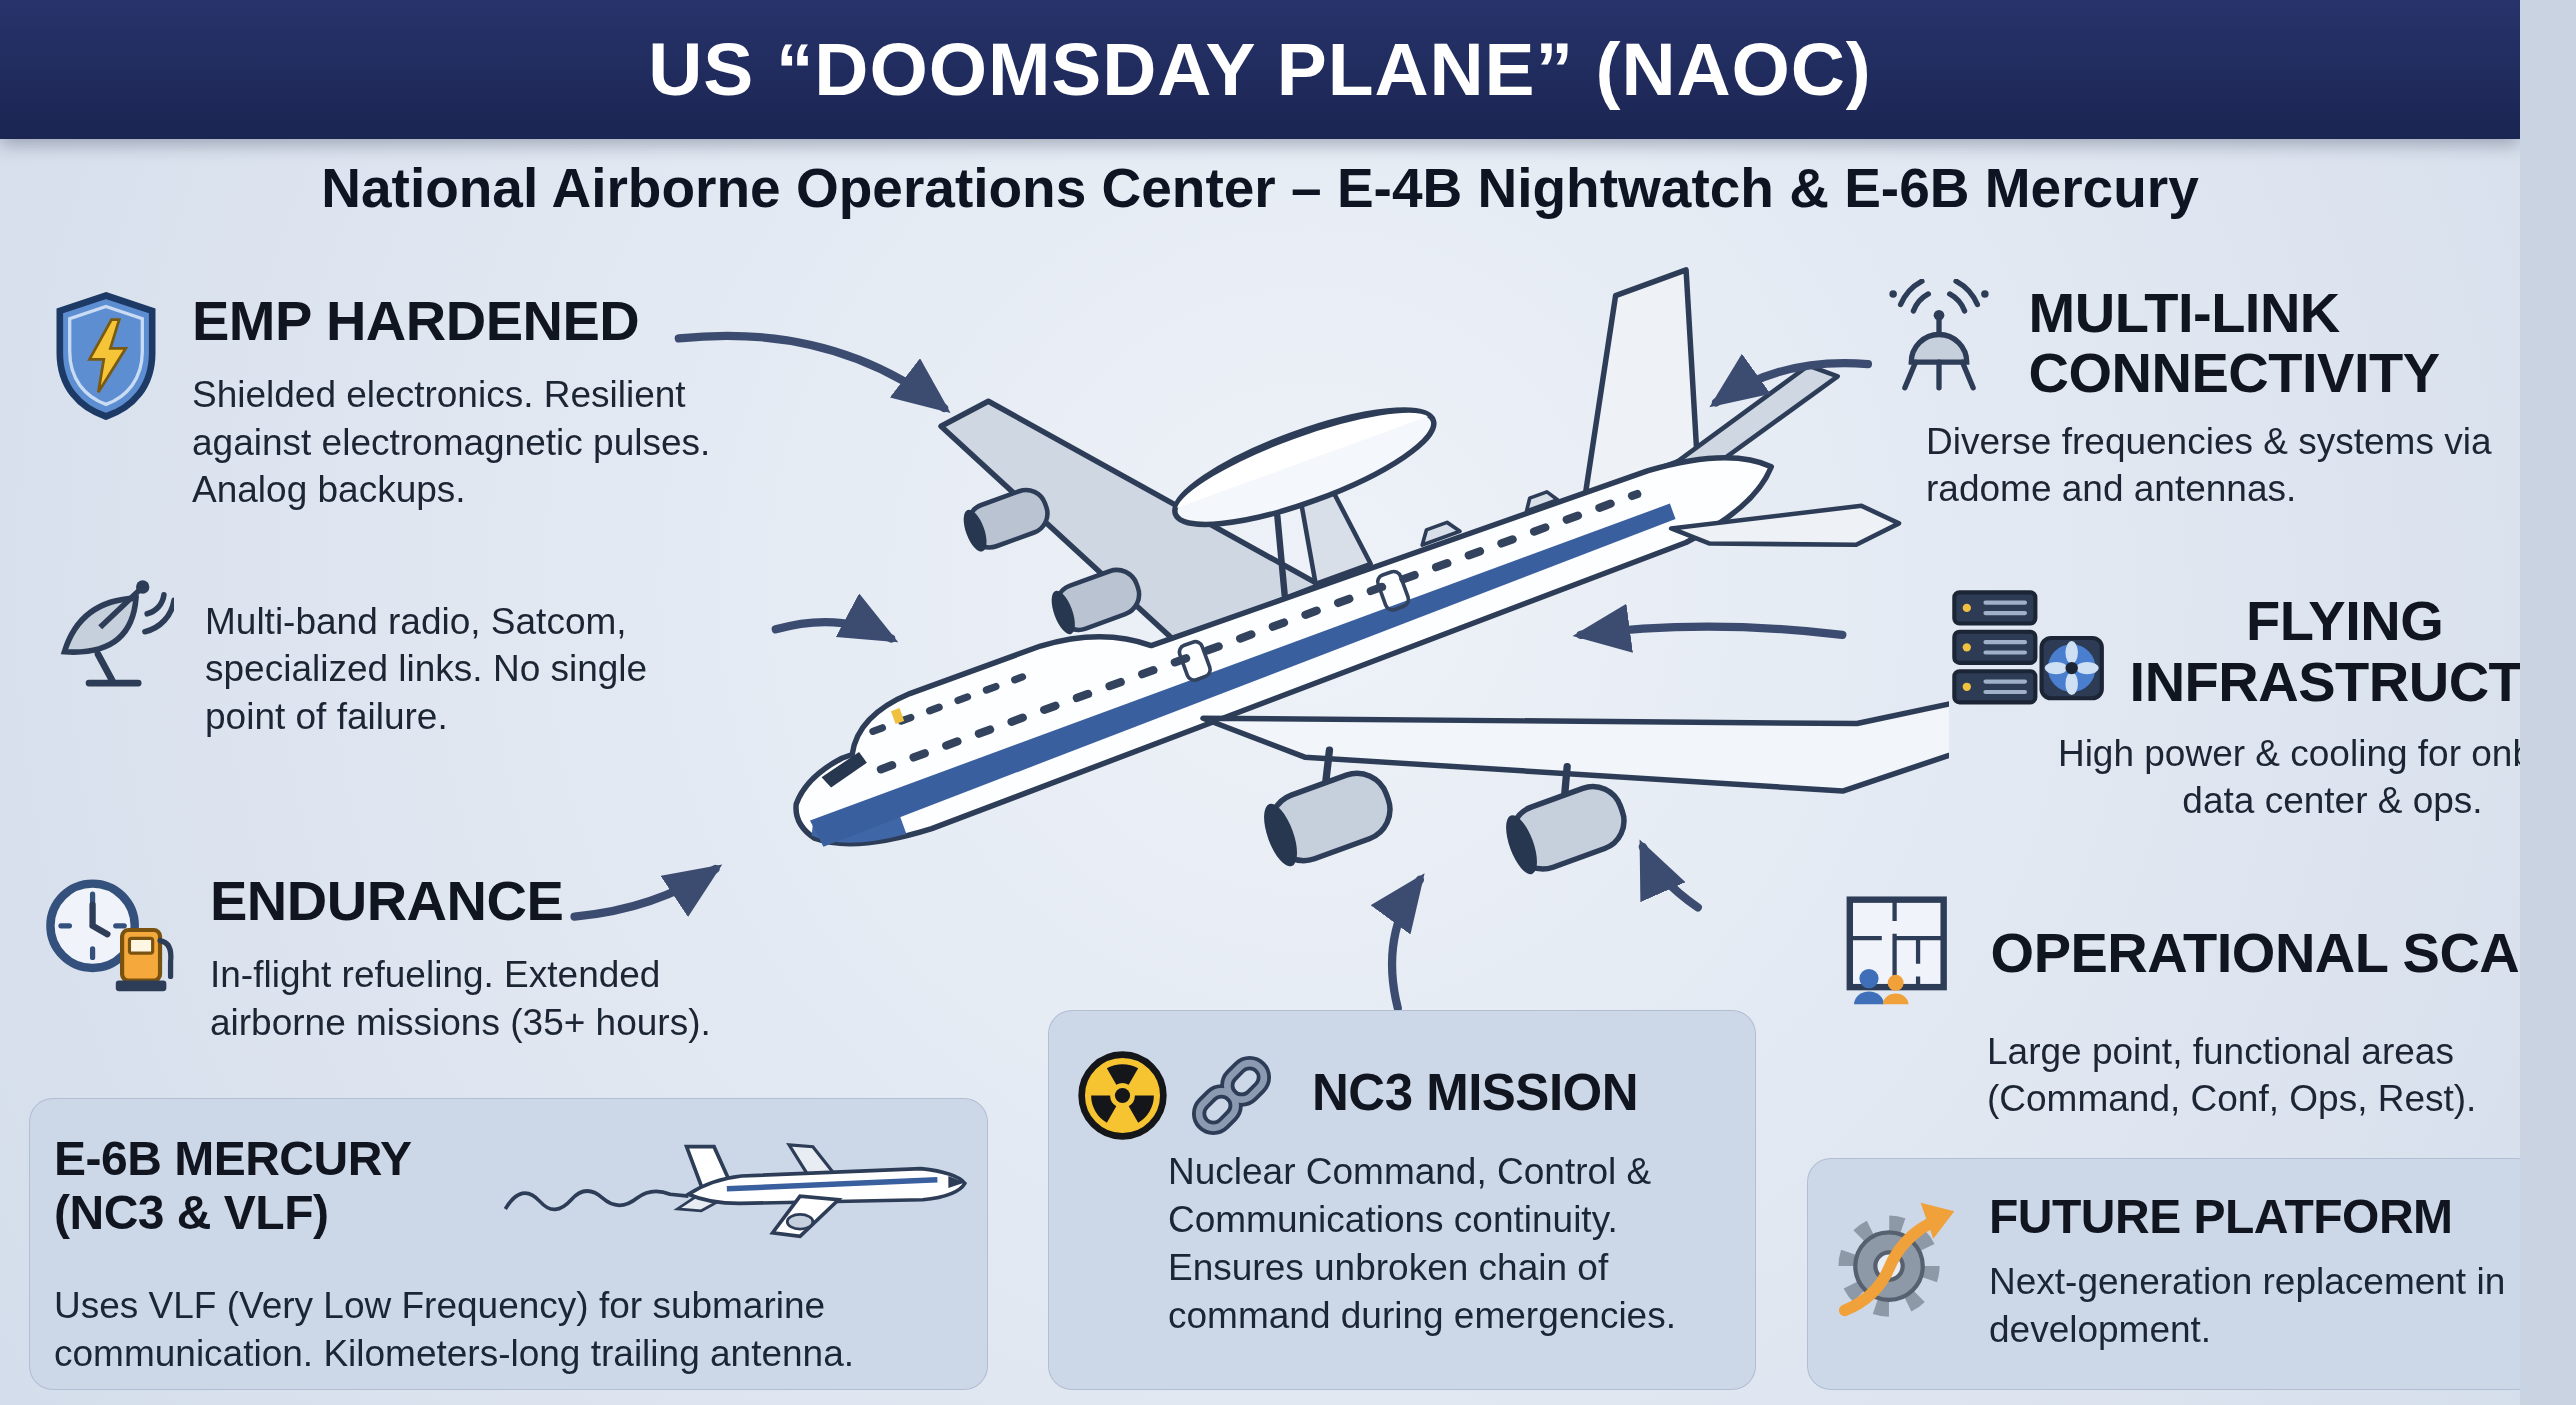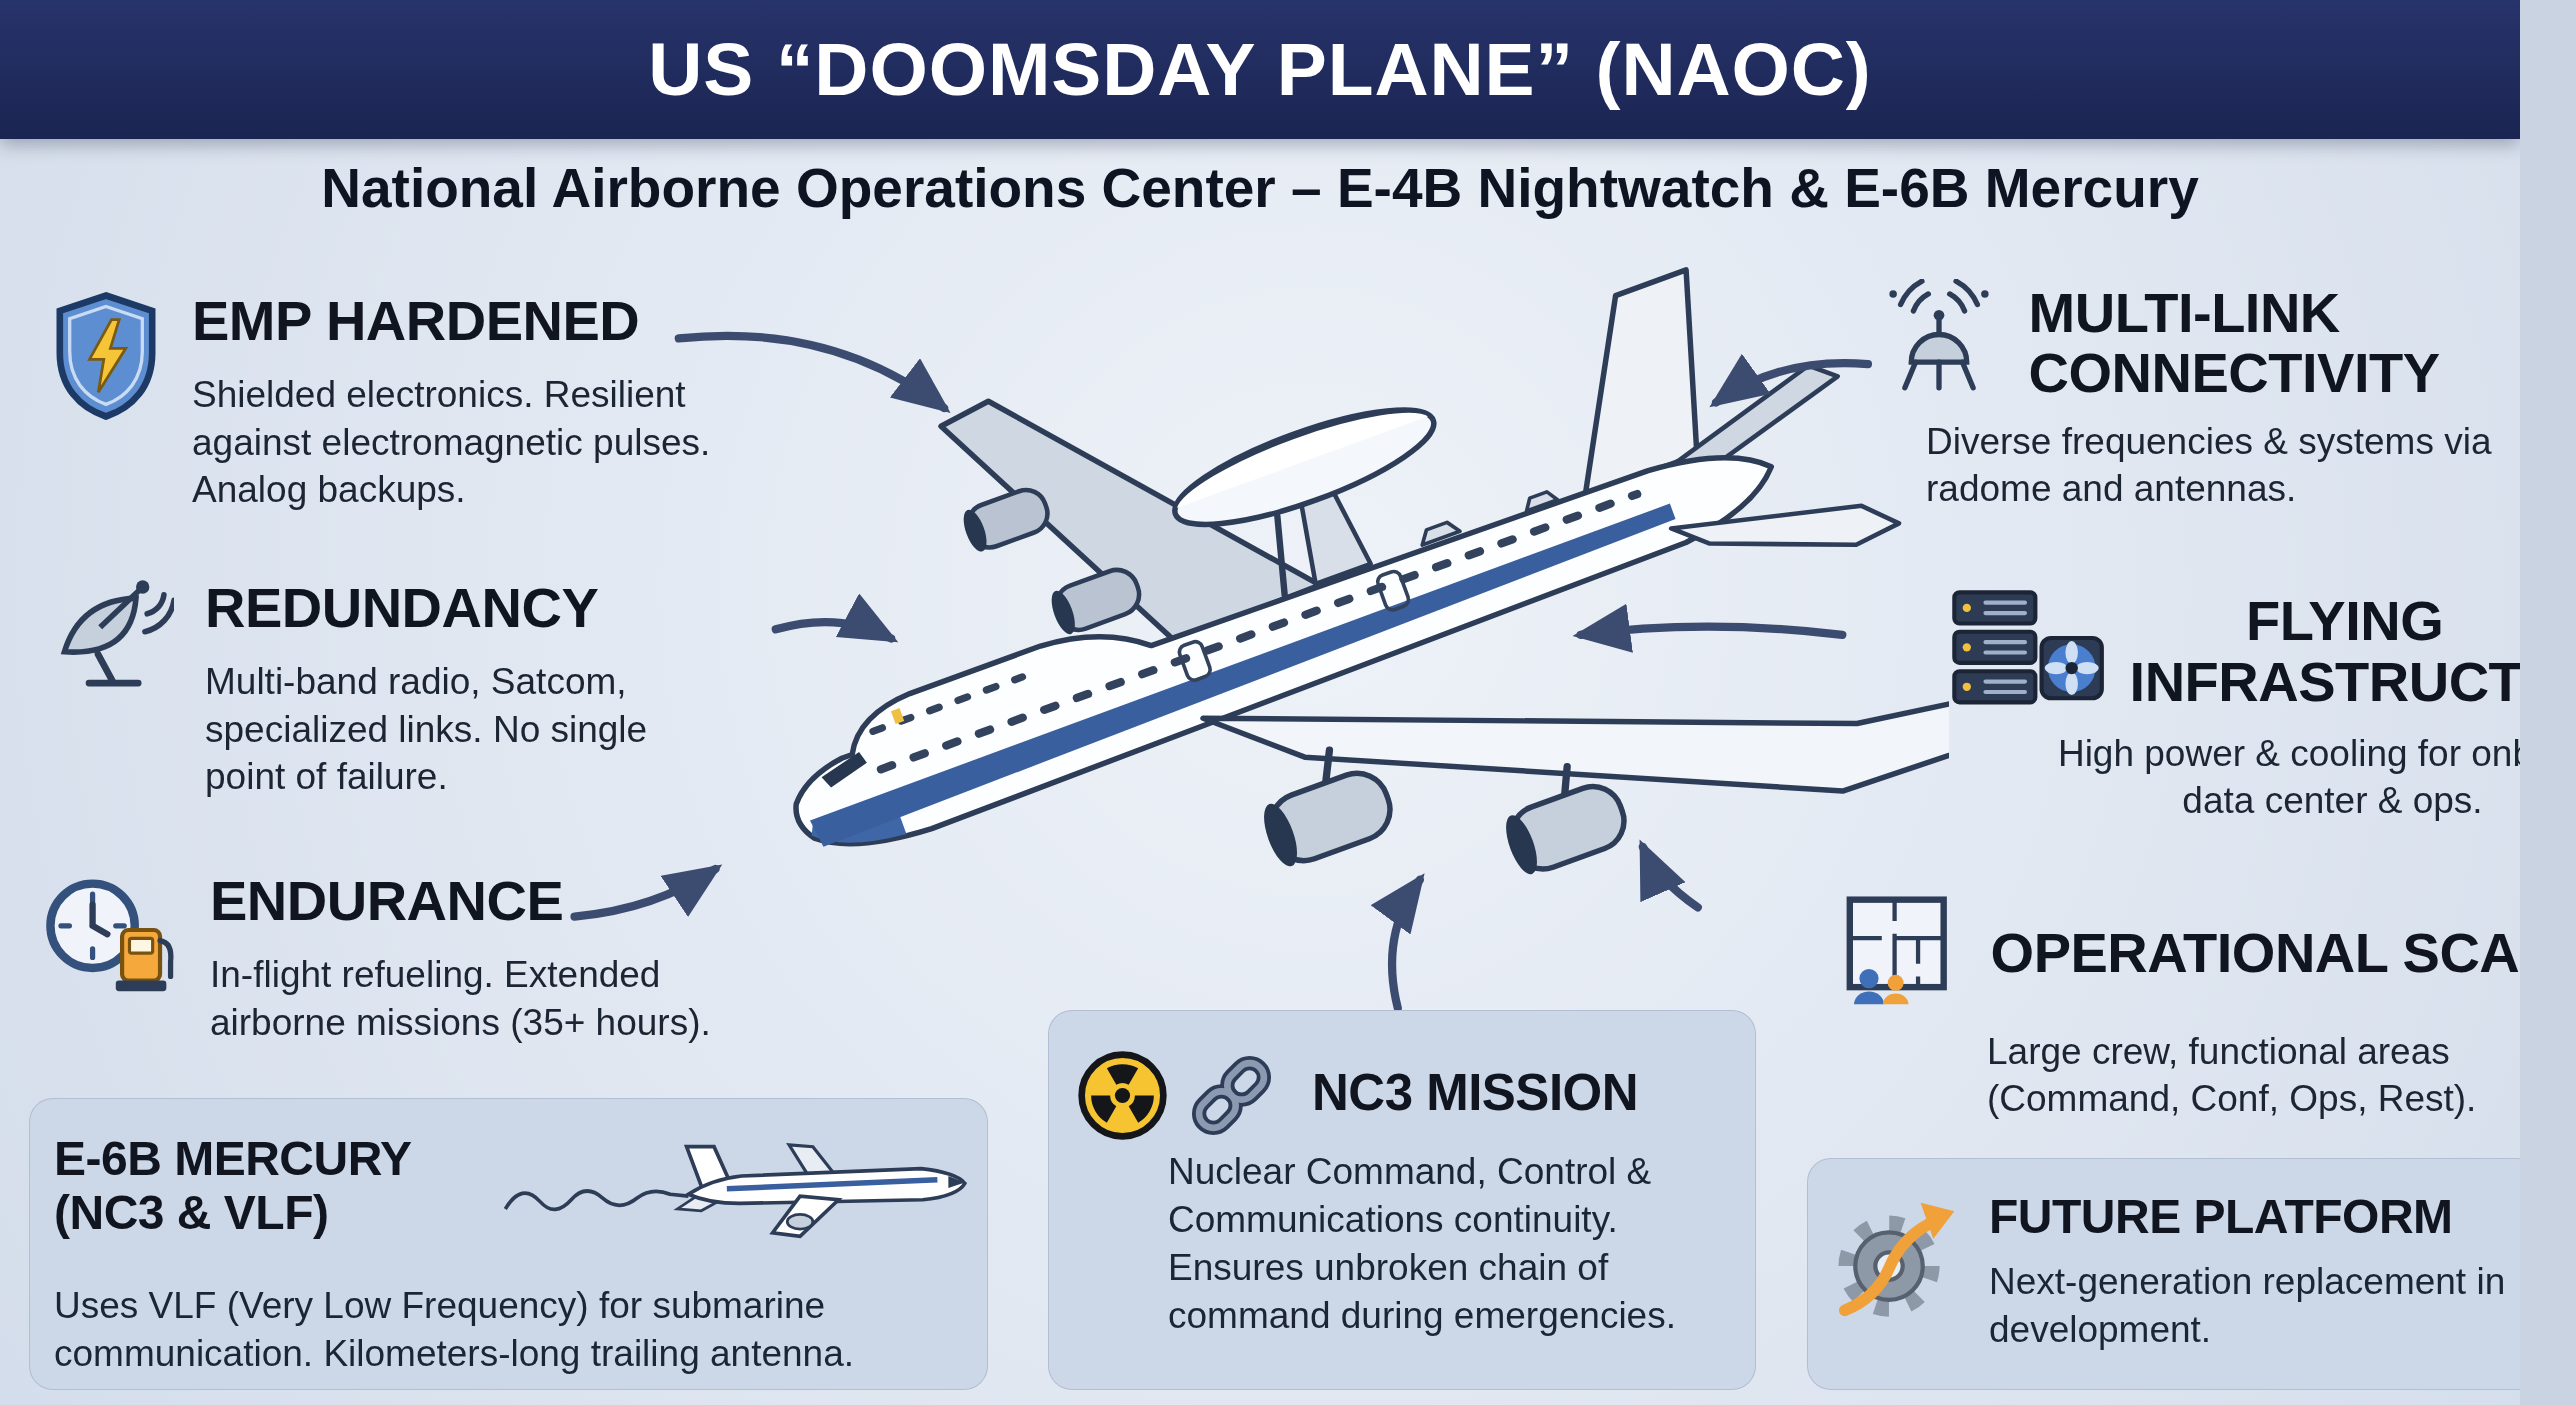--- a/index.html
+++ b/index.html
@@ -130,21 +130,20 @@
     <div class="f-icon">
       <svg width="123" height="123" viewBox="0 0 110 110">
         <path d="M12 66 Q26 20 76 18 Q72 70 12 66 Z" fill="#c6d0dd" stroke="#2e3d57" stroke-width="5"></path>
         <line x1="44" y1="44" x2="82" y2="8" stroke="#2e3d57" stroke-width="5"></line>
         <circle cx="82" cy="8" r="6" fill="#2e3d57"></circle>
         <path d="M42 68 L56 94 M34 94 h44" fill="none" stroke="#2e3d57" stroke-width="6" stroke-linecap="round"></path>
         <path d="M86 32 a20 20 0 0 0 15 -17 M84 48 a34 34 0 0 0 26 -28" fill="none" stroke="#2e3d57" stroke-width="5" stroke-linecap="round"></path>
       </svg>
     </div>
     <div class="f-text" style="width:521px;">
-      <div class="f-head">REDUNDANCY</div>
       <div class="f-body">Multi-band radio, Satcom, specialized links. No single point of failure.</div>
     </div>
   </div>
 
   <div class="feature" style="left:42px;top:871px;">
     <div class="f-icon">
       <svg width="137" height="137" viewBox="0 0 130 130">
         <circle cx="48" cy="52" r="40" fill="#f0f4fa" stroke="#33517c" stroke-width="8"></circle>
         <path d="M48 22 v8 M48 74 v8 M18 52 h8 M70 52 h8" stroke="#33517c" stroke-width="5" stroke-linecap="round"></path>
         <path d="M48 52 L48 32 M48 52 L62 60" stroke="#2e3d57" stroke-width="6" stroke-linecap="round"></path>
@@ -219,21 +218,21 @@
           <rect x="12" y="10" width="88" height="82" fill="#f0f4fa" stroke="#2e3d57" stroke-width="6"></rect>
           <path d="M12 46 h30 M54 46 h46 M54 10 v20 M54 42 v50 M76 46 v24 M76 82 v10" fill="none" stroke="#2e3d57" stroke-width="4"></path>
           <circle cx="30" cy="84" r="9" fill="#3f6fb8"></circle>
           <path d="M16 108 a14 12 0 0 1 28 0 Z" fill="#3f6fb8"></path>
           <circle cx="55" cy="88" r="7.5" fill="#f0a13a"></circle>
           <path d="M43 108 a12 10 0 0 1 24 0 Z" fill="#f0a13a"></path>
         </svg>
       </div>
       <div class="f-head" style="white-space:nowrap;">OPERATIONAL SCALE</div>
     </div>
-    <div class="fr-body" style="margin-left:150px;width:567px;">Large crew, functional areas (Command, Conf, Ops, Rest).</div>
+    <div class="fr-body" style="margin-left:150px;width:567px;">Large point, functional areas (Command, Conf, Ops, Rest).</div>
   </div>
 
   <div class="box" style="left:29px;top:1098px;width:957px;height:290px;">
     <div class="box-head" style="position:absolute;left:24px;top:33px;width:403px;font-size:48px;">E-6B MERCURY (NC3 &amp; VLF)</div>
     <div style="position:absolute;right:12.8px;top:22px;">
       <svg width="476" height="142" viewBox="0 0 520 155">
         <path d="M8 96 q18 -30 38 -8 q16 18 34 -2 q16 -18 34 -2 q18 16 38 0 q16 -12 36 -4 l20 2" fill="none" stroke="#2e3d57" stroke-width="4"></path>
         <path d="M224 76 L206 28 L236 28 L254 68 Z" fill="#ffffff" stroke="#2e3d57" stroke-width="4"></path>
         <path d="M220 80 L196 96 L222 98 L244 86 Z" fill="#e8edf4" stroke="#2e3d57" stroke-width="3"></path>
         <path d="M338 58 L318 26 L344 28 L366 56 Z" fill="#e8edf4" stroke="#2e3d57" stroke-width="3.5"></path>

